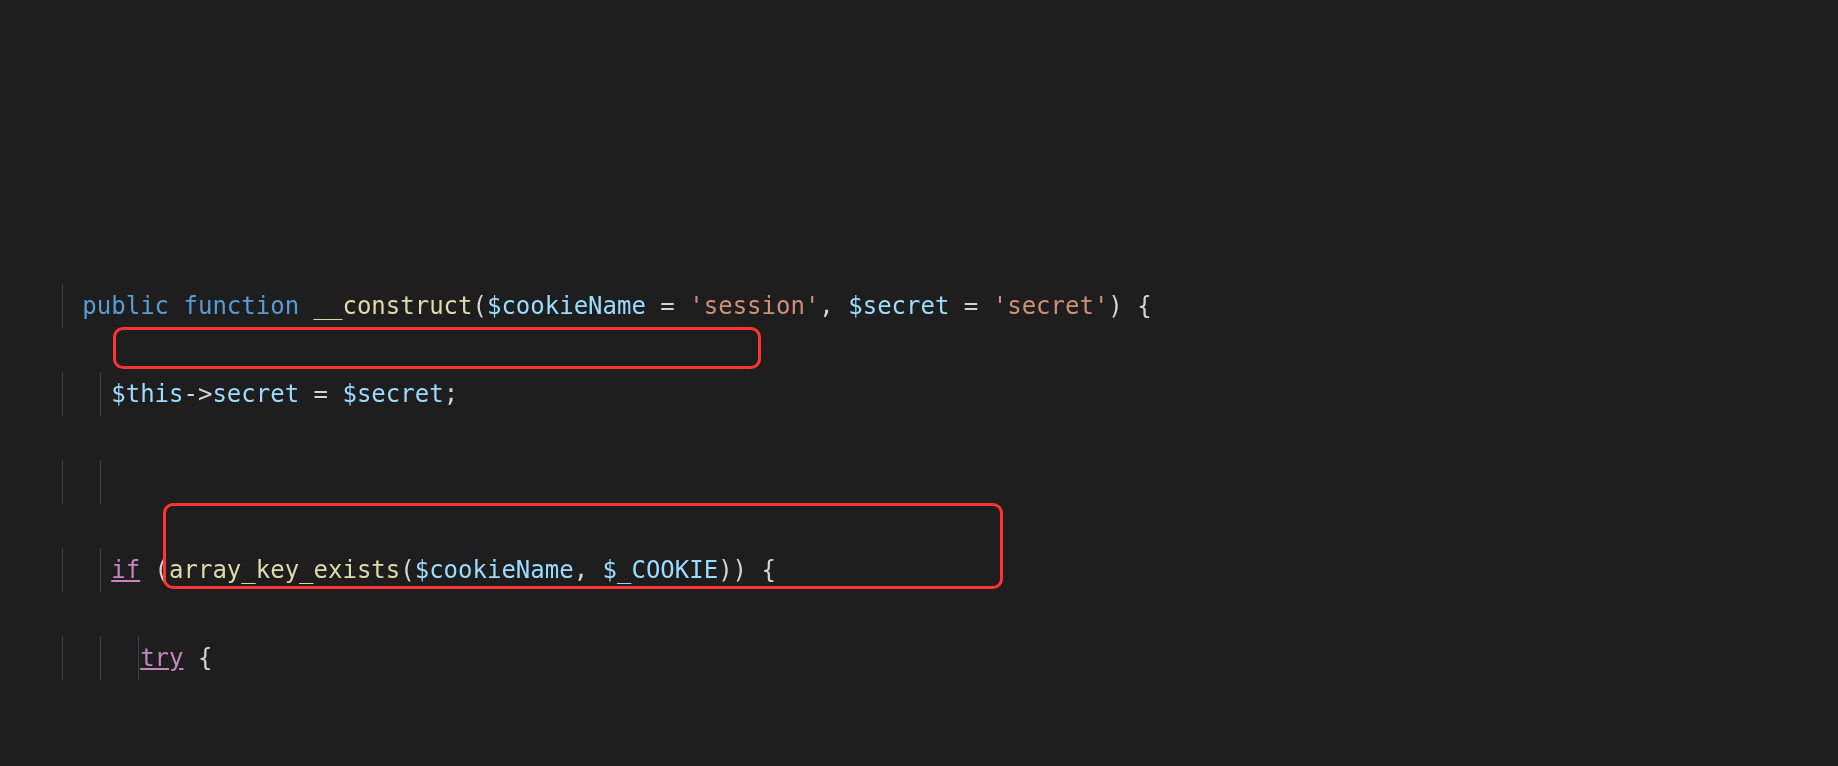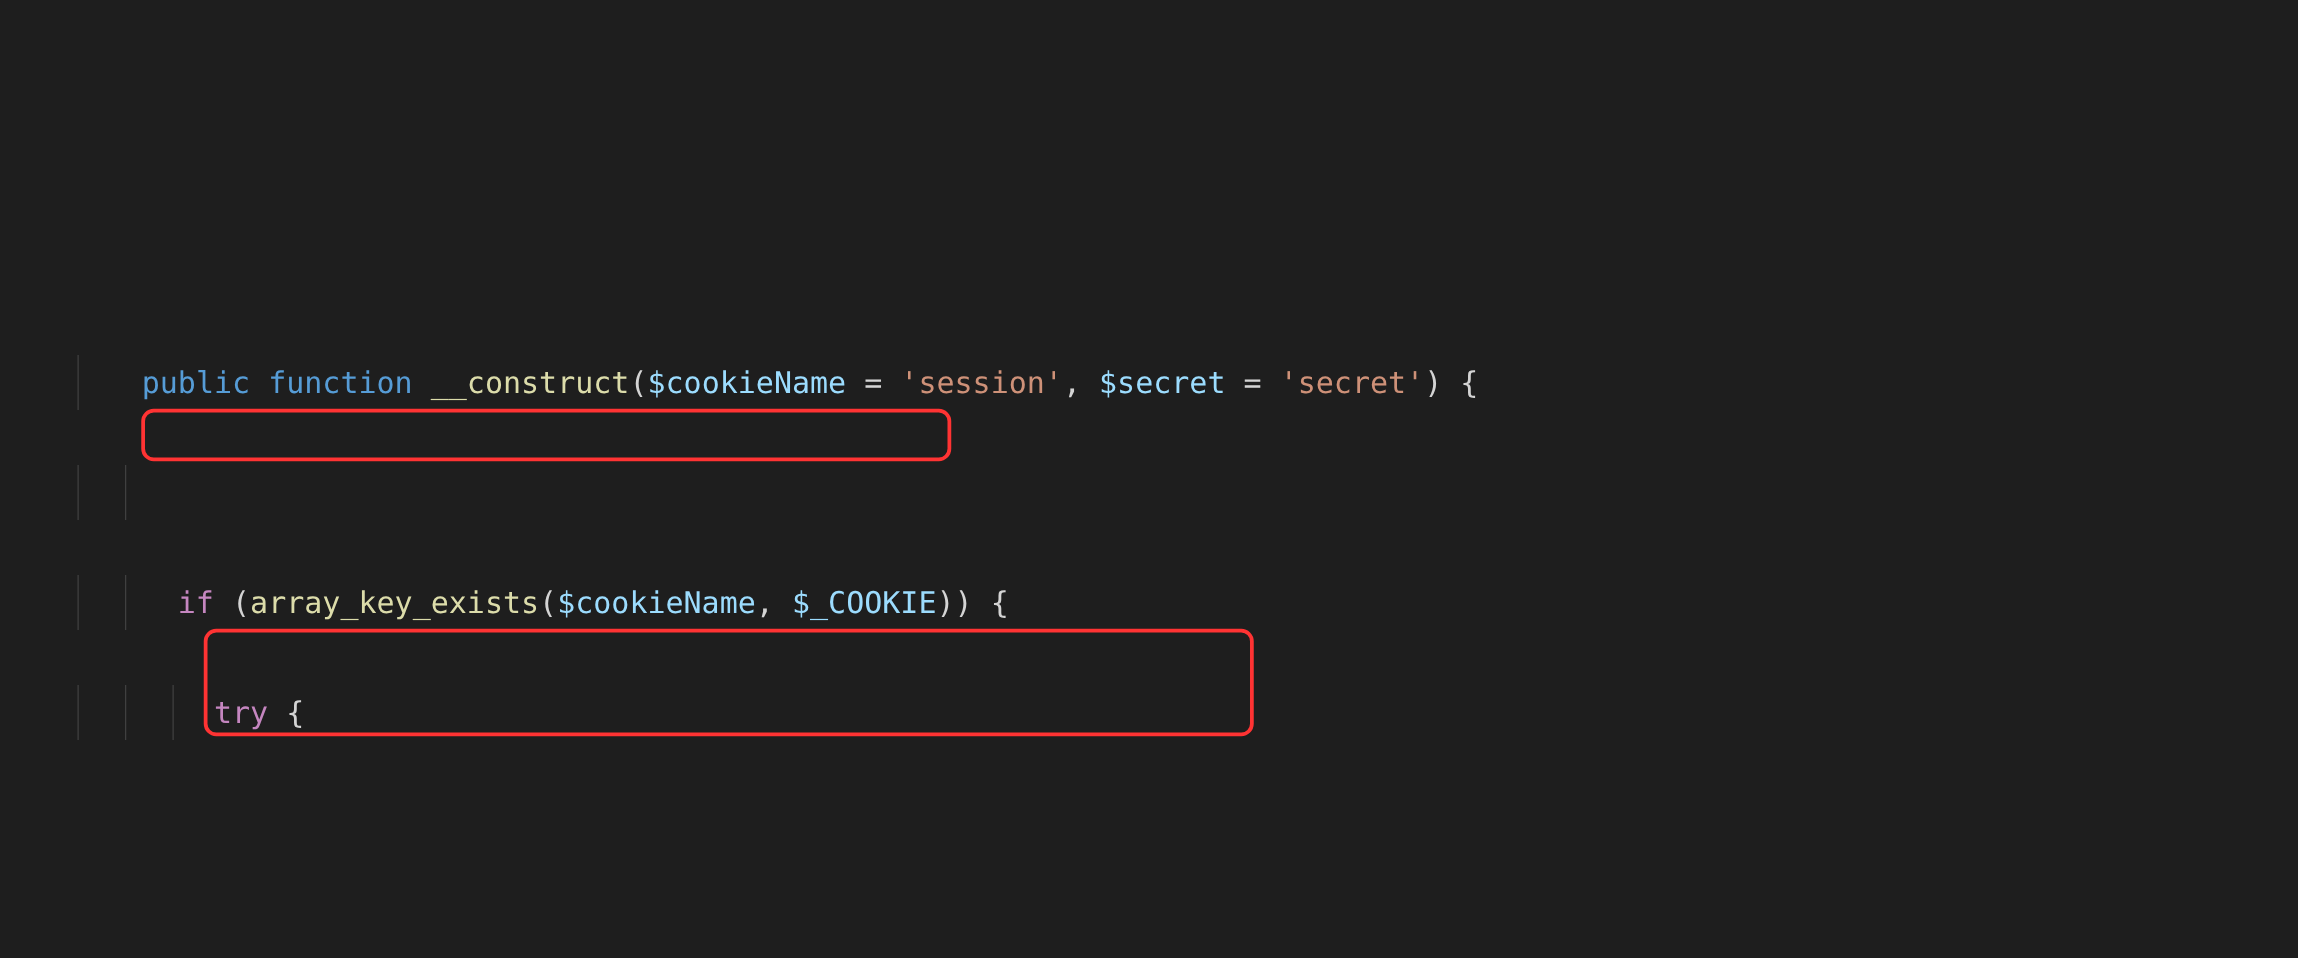--- a/index.html
+++ b/index.html
@@ -8,35 +8,35 @@
     font-family: 'Menlo', 'Monaco', 'Consolas', monospace;
     font-size: 24px;
     line-height: 44px;
     color: #d4d4d4;
     padding: 20px 0 20px 0;
     white-space: pre;
     overflow: hidden;
   }
   .code-line {
     position: relative;
-    padding-left: 70px;
+    padding-left: 39px;
     height: 44px;
   }
   .indent-guide {
     position: absolute;
     top: 0;
     bottom: 0;
     width: 1px;
     background: #404040;
   }
   .ig1 { left: 62px; }
   .ig2 { left: 100px; }
   .ig3 { left: 138px; }
   .kw-blue { color: #569cd6; }
-  .kw-purple { color: #c586c0; }
+  .kw-purple { color: #c586c0; text-decoration: underline; }
   .fn-yellow { color: #dcdcaa; }
   .var { color: #9cdcfe; }
   .str { color: #ce9178; }
   .punct { color: #d4d4d4; }
   .op { color: #d4d4d4; }
   .redbox {
     position: absolute;
     border: 3px solid #ff3333;
     border-radius: 10px;
     pointer-events: none;
@@ -44,20 +44,21 @@
   }
 </style>
 </head>
 <body>
 
 
 
 <div>
 
 <div class="code-line"><span class="ig1 indent-guide"></span>   <span class="kw-blue">public</span> <span class="kw-blue">function</span> <span class="fn-yellow">__construct</span><span class="punct">(</span><span class="var">$cookieName</span><span class="op"> = </span><span class="str">'session'</span><span class="punct">, </span><span class="var">$secret</span><span class="op"> = </span><span class="str">'secret'</span><span class="punct">) {</span></div>
+<div class="code-line"><span class="ig1 indent-guide"></span><span class="ig2 indent-guide"></span>     <span class="var">$this</span><span class="op">-&gt;</span><span class="var">secret</span><span class="op"> = </span><span class="var">$secret</span><span class="punct">;</span></div>
 <div class="code-line"><span class="ig1 indent-guide"></span><span class="ig2 indent-guide"></span></div>
 <div class="code-line"><span class="ig1 indent-guide"></span><span class="ig2 indent-guide"></span>     <span class="kw-purple">if</span><span class="punct"> (</span><span class="fn-yellow">array_key_exists</span><span class="punct">(</span><span class="var">$cookieName</span><span class="punct">, </span><span class="var">$_COOKIE</span><span class="punct">)) {</span></div>
 <div class="code-line"><span class="ig1 indent-guide"></span><span class="ig2 indent-guide"></span><span class="ig3 indent-guide"></span>       <span class="kw-purple">try</span><span class="punct"> {</span></div>
 
 
 
 
 
 
 

